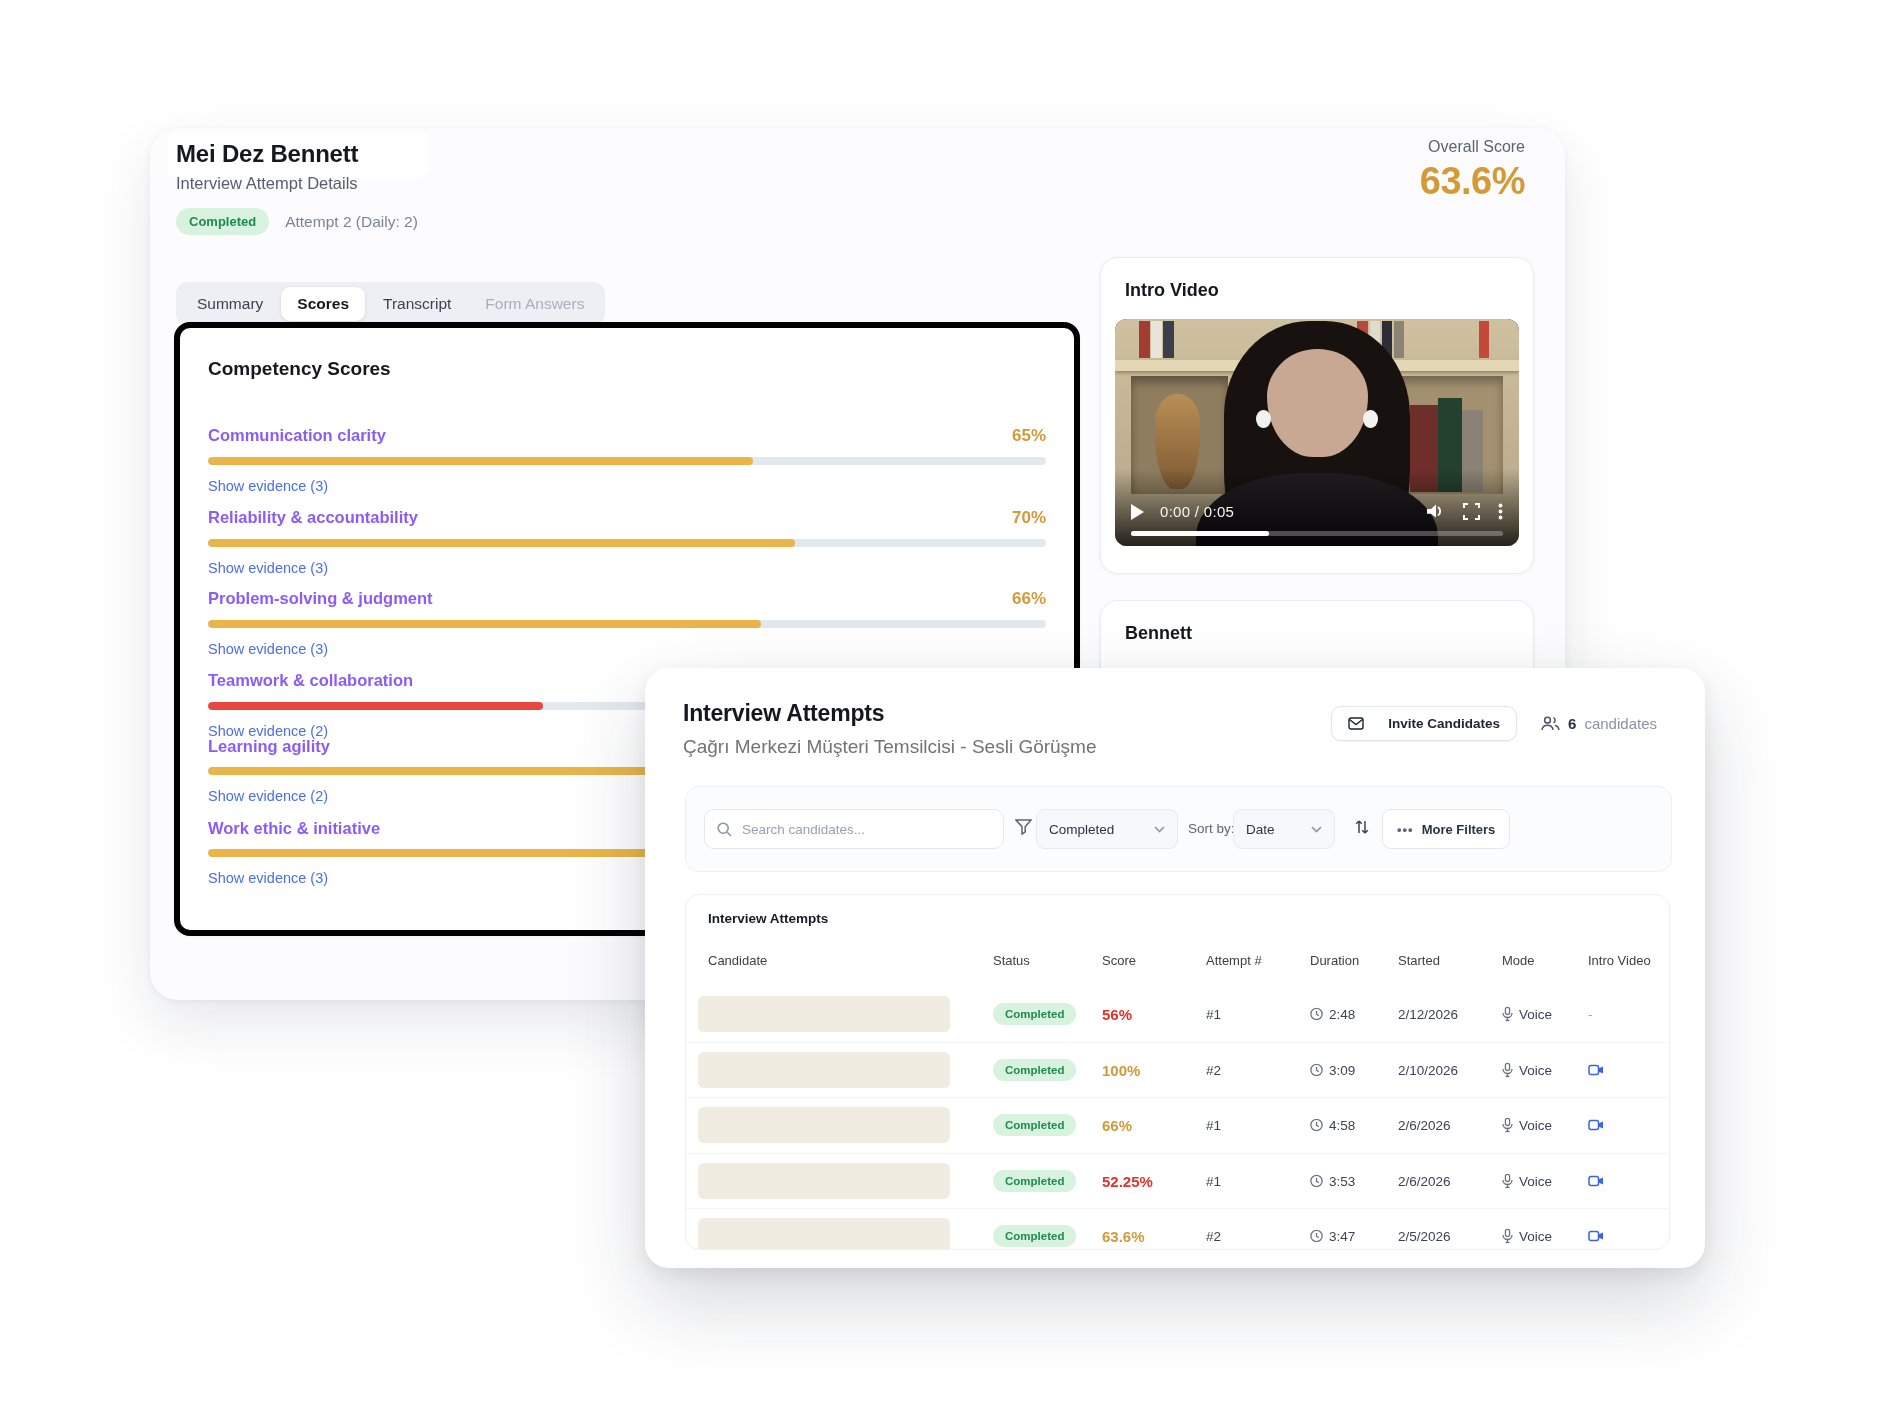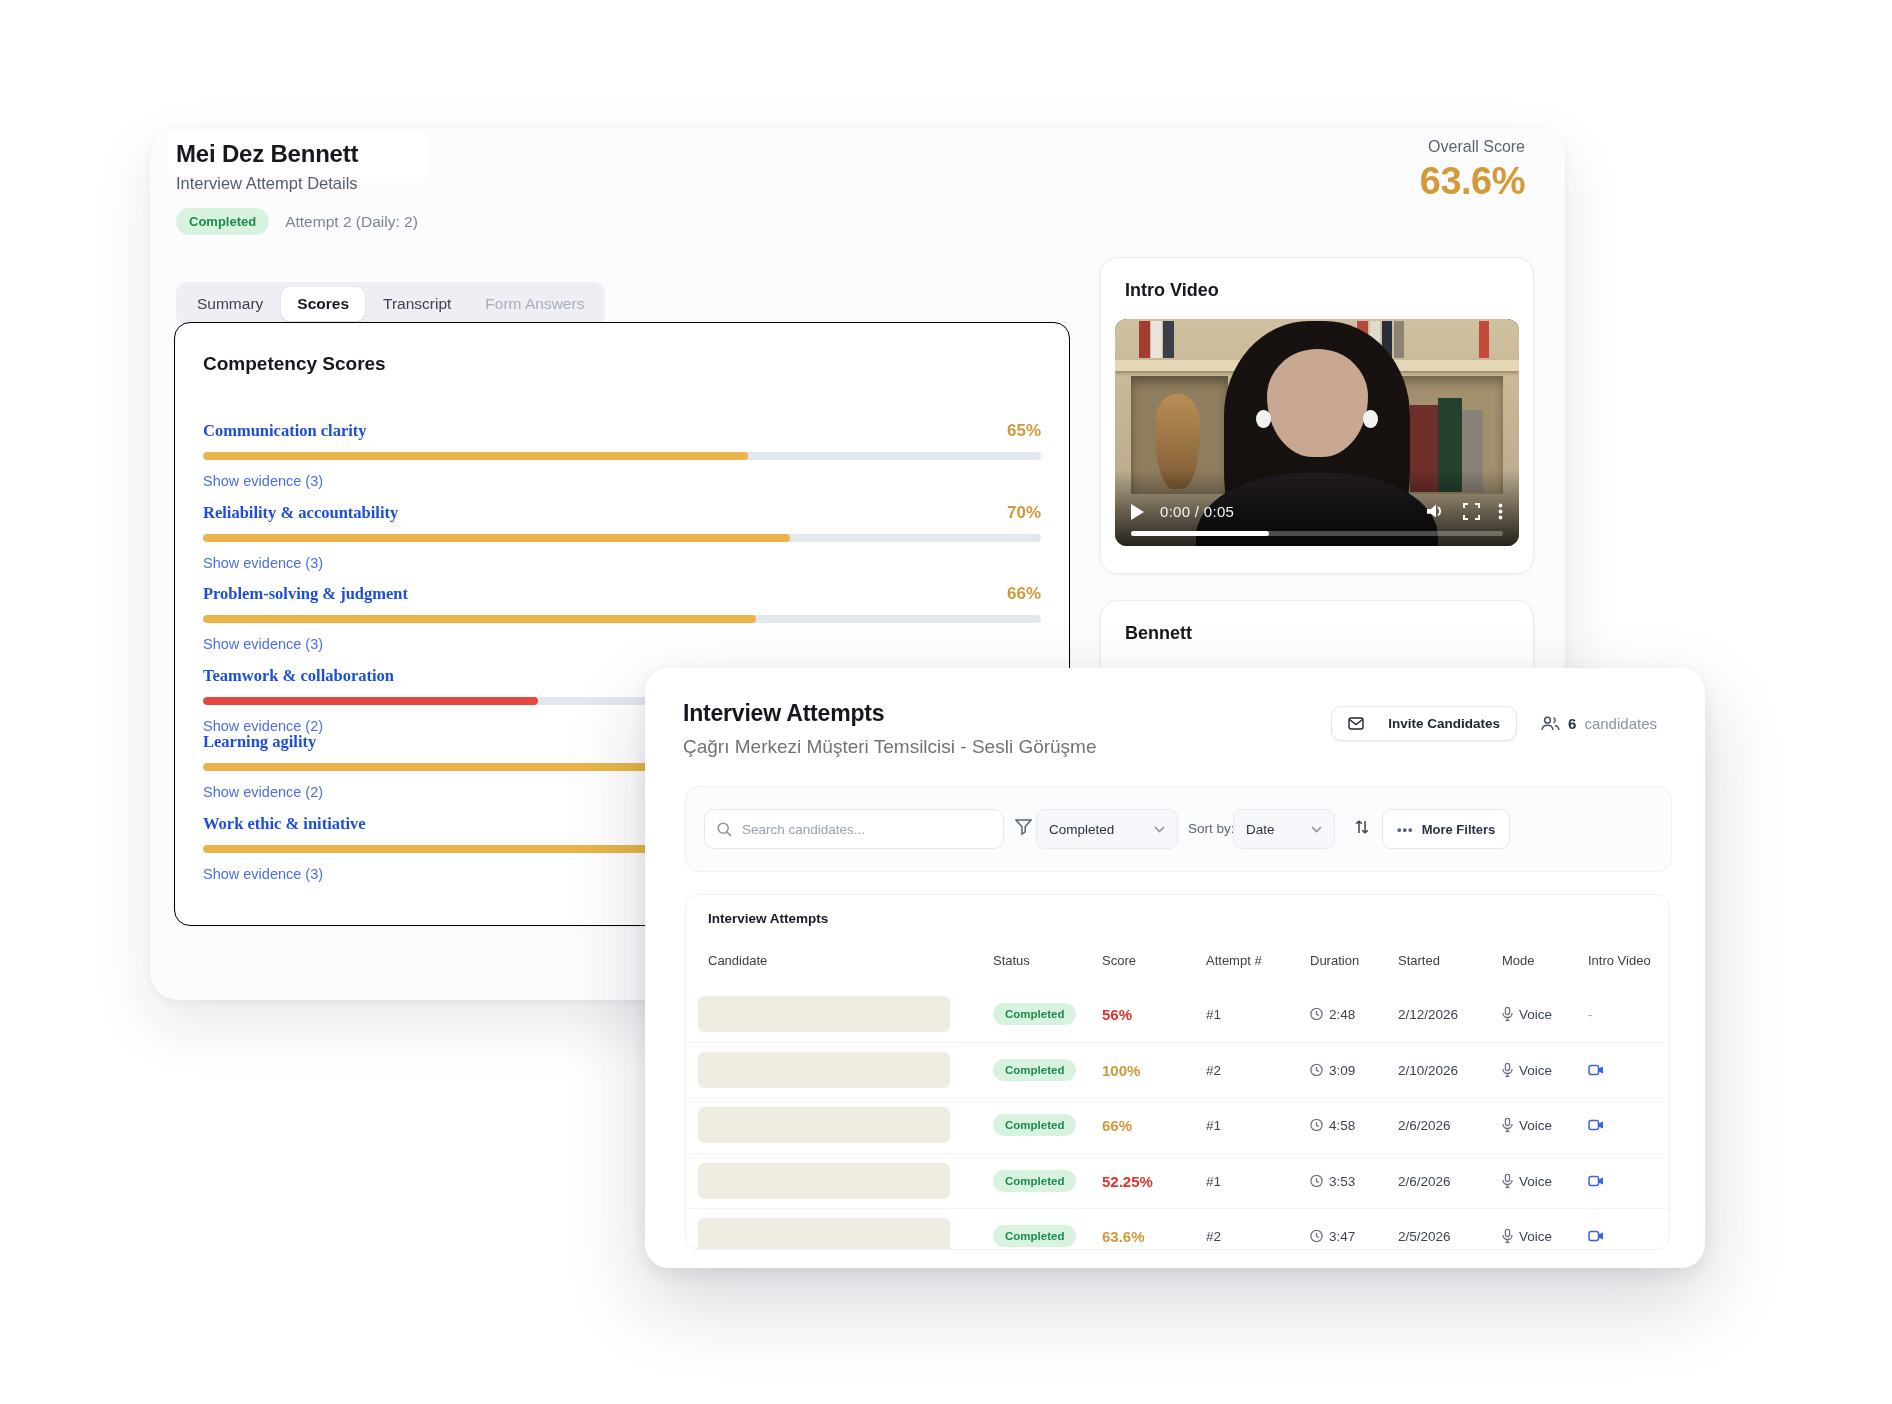--- a/index.html
+++ b/index.html
@@ -17,26 +17,26 @@
   .tabs{position:absolute;left:26px;top:134px;display:inline-flex;align-items:center;gap:2px;background:#edeff5;border-radius:12px;padding:5px;margin-top:20px;}
   .tab{font-size:15.5px;color:#3c4250;font-weight:500;padding:8px 16px;border-radius:9px;cursor:default;white-space:nowrap;}
   .tab.active{background:#ffffff;font-weight:700;color:#15181f;box-shadow:0 1px 3px rgba(23,32,55,.12);}
   .tab.muted{color:#a8afbd;}
   .overall{position:absolute;right:40px;top:10px;text-align:right;}
   .overall-label{font-size:16px;color:#5b6372;}
   .overall-value{font-size:38px;font-weight:700;color:#d49a36;margin-top:4px;letter-spacing:-.5px;}
 
   
   .comp-panel{position:absolute;left:24px;top:194px;width:894px;height:602px;background:#ffffff;
-    border:1px solid #000000;border-radius:16px;box-shadow:0 1px 3px rgba(23,32,55,.04);}
+    border:6px solid #000000;border-radius:16px;box-shadow:0 1px 3px rgba(23,32,55,.04);}
   .comp-title{position:absolute;left:28px;top:30px;font-size:19px;font-weight:700;color:#15181f;}
   .comp-rows{position:absolute;left:28px;top:74px;width:838px;}
   .comp-row{height:81.5px;position:relative;}
   .comp-head{display:flex;justify-content:space-between;align-items:baseline;}
-  .comp-label{font-size:16.5px;font-weight:600;color:#1d4ed8;font-family:Liberation Serif, serif;}
+  .comp-label{font-size:16.5px;font-weight:600;color:#8b5cf6;}
   .comp-value{font-size:17px;font-weight:700;margin-top:24px;}
   .comp-value.amber{color:#d2993a;} .comp-value.red{color:#dc342c;}
   .comp-track{margin-top:11px;height:8px;background:#e3e7ee;border-radius:5px;overflow:hidden;}
   .comp-fill{height:100%;border-radius:5px;}
   .comp-fill.amber{background:#e9b54a;} .comp-fill.red{background:#e8473d;}
   .comp-evidence{display:inline-block;margin-top:13px;font-size:14.5px;color:#4b6ee8;text-decoration:none;cursor:pointer;}
 
   
   .side-card{position:absolute;background:#ffffff;border:1px solid #e9ecf2;border-radius:18px;box-shadow:0 1px 4px rgba(23,32,55,.05);}
   .intro-card{left:950px;top:129px;width:432px;height:315px;}

